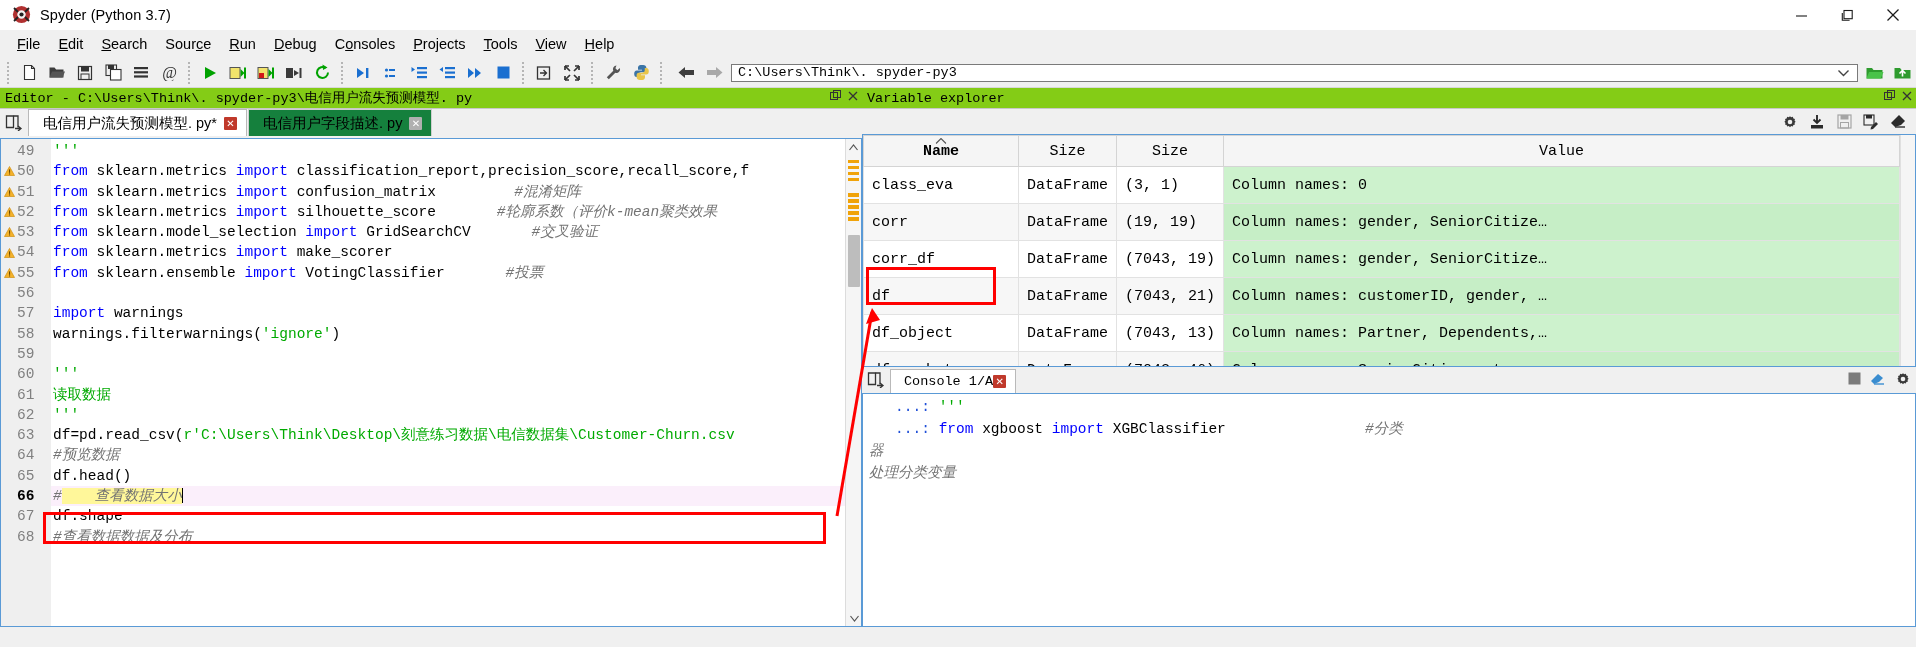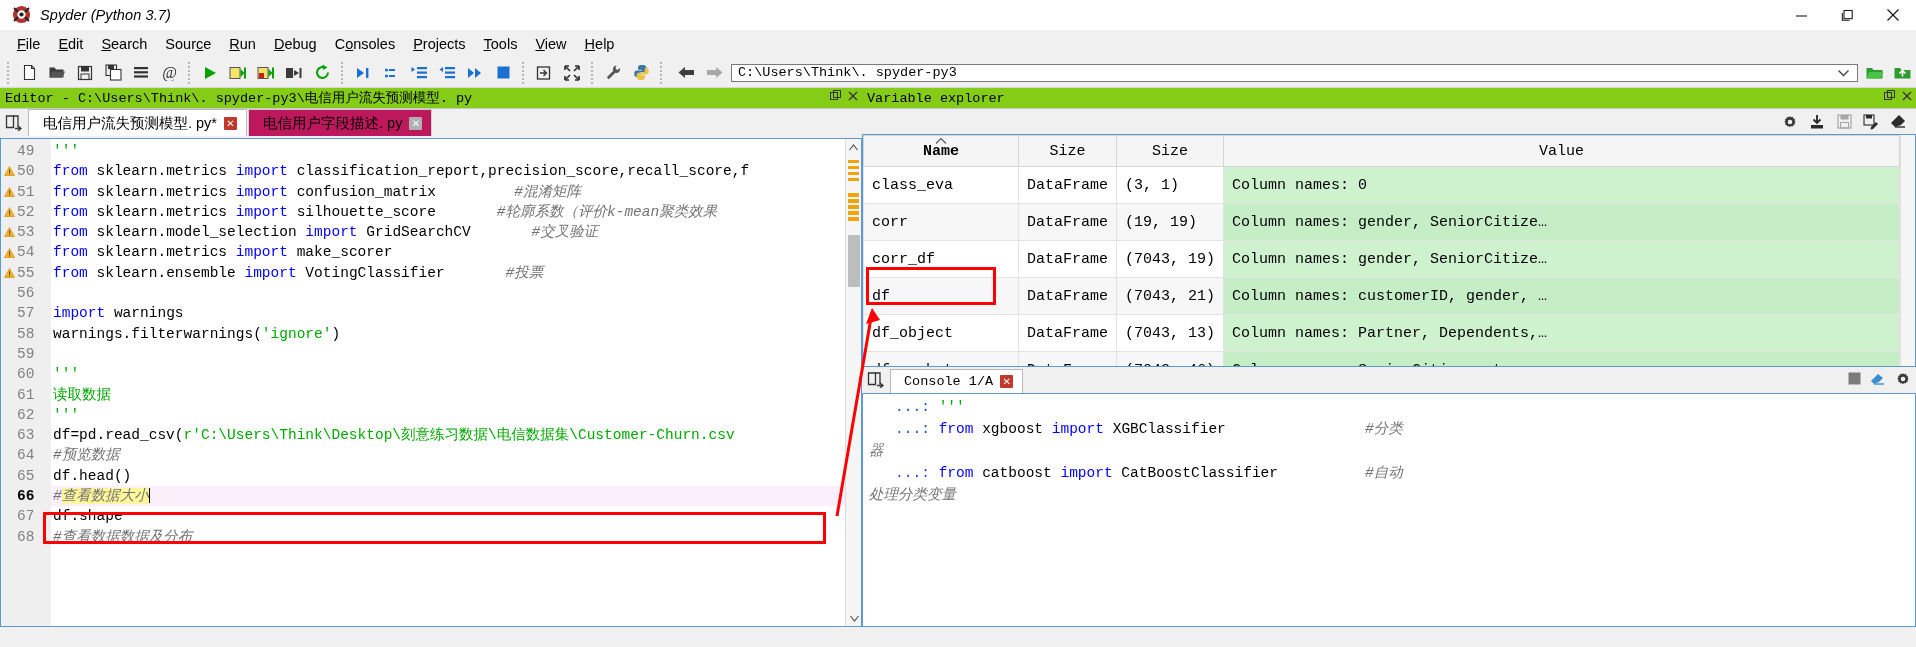--- a/index.html
+++ b/index.html
@@ -12,21 +12,21 @@
     color:#000;
   }
   #app { position:relative; width:1916px; height:647px; background:#f0f0f0; }
 
   
   .titlebar{
     height:30px; background:#ffffff; display:flex; align-items:center;
     border-bottom:1px solid #ffffff; position:relative;
   }
   .tb-icon{ width:30px; display:flex; align-items:center; justify-content:center; margin-left:6px;}
-  .tb-title{ font-size:14.5px; color:#000; margin-left:4px; letter-spacing:0.1px;font-style:italic;}
+  .tb-title{ font-size:14.5px; color:#000; margin-left:4px; letter-spacing:0.1px;}
   .win-btns{ position:absolute; right:0; top:0; height:30px; display:flex; }
   .win-btn{ width:46px; height:30px; display:flex; align-items:center; justify-content:center; }
 
   
   .menubar{ height:28px; background:#f0f0f0; display:flex; align-items:center; padding-left:8px;text-align:right; }
   .menu-item{ padding:3px 9px; font-size:14.5px; color:#000; cursor:default; }
   .menu-item u{ text-decoration:underline; }
 
   
   .toolbar{ height:30px; background:#f0f0f0; display:flex; align-items:center; padding-left:2px; border-bottom:1px solid #d8d8d8;}
@@ -57,21 +57,21 @@
   }
   .pane-title .ttl{ white-space:nowrap; }
   .pane-btns{ position:absolute; right:4px; top:2px; display:flex; gap:7px; align-items:center;}
   .pane-btns span{ font-size:11px; color:#222; line-height:1; }
 
   
   .tabstrip{ height:29px; background:#f0f0f0; display:flex; align-items:flex-start; position:relative;}
   .tab-browse{ width:28px; height:27px; display:flex; align-items:center; justify-content:center;}
   .etab{
     height:27px; display:flex; align-items:center; padding:0 9px 0 14px;
-    background:#be185d; border:1px solid #cfcfcf; border-bottom:none; font-size:14.5px;
+    background:#15803d; border:1px solid #cfcfcf; border-bottom:none; font-size:14.5px;
     margin-right:1px; gap:7px;
   }
   .etab.active{ background:#fff; border-color:#b9b9b9; }
   .etab .fname{ font-size:14.5px; }
   .tab-close{ width:13px; height:13px; display:flex; align-items:center; justify-content:center;
      font-size:10px; color:#fff; background:#c0392b; border-radius:1px; font-family:"Liberation Sans",sans-serif;}
   .tab-close.grey{ background:#b0b0b0; }
 
   
   .code-wrap{ flex:1; display:flex; background:#fff; border:1px solid #5a9ad6; border-top:1px solid #5a9ad6; position:relative; overflow:hidden;}
@@ -82,21 +82,21 @@
   .numrow{ height:20.3px; line-height:20.3px; padding-right:2px; }
   .numrow.cur{ color:#000; font-weight:bold; }
   .code-lines{ flex:1; position:relative; padding-top:2px; font-family:"Liberation Mono", monospace;
       font-size:14.5px; white-space:pre; overflow:hidden; }
   .cline{ height:20.3px; line-height:20.3px; padding-left:2px; position:relative;}
   .cline.hl{ background:#fbeffb; }
   .kw{ color:#0000ff; }
   .str{ color:#00aa00; }
   .cmt{ color:#737373; font-style:italic; }
   .plain{ color:#000; }
-  .mark{ background:#fff79a; }
+  .mark{ background:#fff79a;padding-left:33px; }
   .caret{ display:inline-block; width:1px; height:15px; background:#000; vertical-align:-3px; }
 
   
   .ed-scroll{ width:16px; background:#f5f5f5; border-left:1px solid #dcdcdc; position:relative; }
   .ed-up,.ed-dn{ height:16px; display:flex; align-items:center; justify-content:center; font-size:9px; color:#555;}
   .ed-thumb{ position:absolute; left:2px; width:12px; background:#c6c6c6; border-radius:1px; }
   .ed-marks{ position:absolute; left:2px; width:11px; }
   .ed-mark{ position:absolute; height:3px; width:11px; background:#f0a30a; }
 
   
@@ -116,21 +116,21 @@
     white-space:nowrap;
   }
   .ve-table tr.alt td{ background:#f7f7f7; }
   .ve-table td.val{ background:#cdf2cd; }
   .ve-table tr.alt td.val{ background:#c6eec6; }
   .sortcaret{ position:absolute; left:50%; top:1px; transform:translateX(-50%); font-size:9px; color:#555;}
   .ve-scroll{ width:15px; background:#f5f5f5; border-left:1px solid #e0e0e0;}
 
   
   .console-tabstrip{ height:26px; background:#f0f0f0; display:flex; align-items:flex-end; position:relative;}
-  .ctab{ height:24px; display:flex; align-items:center; gap:7px; padding:0 9px 0 13px;
+  .ctab{ height:24px; display:flex; align-items:center; padding:0 9px 0 13px;
      background:#fff; border:1px solid #b9b9b9; border-bottom:none;
      font-family:"Liberation Mono", monospace; font-size:13.5px; }
   .ctab-right{ position:absolute; right:5px; bottom:3px; display:flex; gap:9px; align-items:center;}
   .console-body{ flex:1; background:#fff; border:1px solid #5a9ad6; overflow:hidden;
      font-family:"Liberation Mono", monospace; font-size:14.5px; padding-top:2px; position:relative;}
   .coline{ height:22px; line-height:22px; padding-left:6px; white-space:pre; }
   .cprompt{ color:#1f4fd8; }
   .redbox{ position:absolute; border:3px solid #ff0000; }
   svg.arrow{ position:absolute; overflow:visible; }
 </style>
@@ -671,21 +671,20 @@
                 <circle cx="8" cy="8" r="2.3" fill="#f0f0f0"></circle>
               </svg>
           </span>
         </div>
       </div>
 
       <div class="console-body" id="consolebody">
           <div class="coline"><span class="cprompt">   ...: </span><span class="str">'''</span></div>
           <div class="coline"><span class="cprompt">   ...: </span><span class="kw">from</span><span class="plain"> xgboost </span><span class="kw">import</span><span class="plain"> XGBClassifier                </span><span class="cmt">#分类</span></div>
           <div class="coline"><span class="cmt">器</span></div>
-          <div class="coline"><span class="cprompt">   ...: </span><span class="kw">from</span><span class="plain"> catboost </span><span class="kw">import</span><span class="plain"> CatBoostClassifier          </span><span class="cmt">#自动</span></div>
           <div class="coline"><span class="cmt">处理分类变量</span></div>
         </div>
     </div>
   </div>
 
   <div class="redbox" style="left:43px; top:512px; width:783px; height:32px;"></div>
   <div class="redbox" style="left:866px; top:267px; width:130px; height:38px;"></div>
   <svg class="arrow" style="left:0;top:0;width:1916px;height:647px">
     <line x1="837" y1="516" x2="872" y2="312" stroke="#ff0000" stroke-width="3"></line>
     <path d="M872 308 L866 324 L880 320 z" fill="#ff0000"></path>

